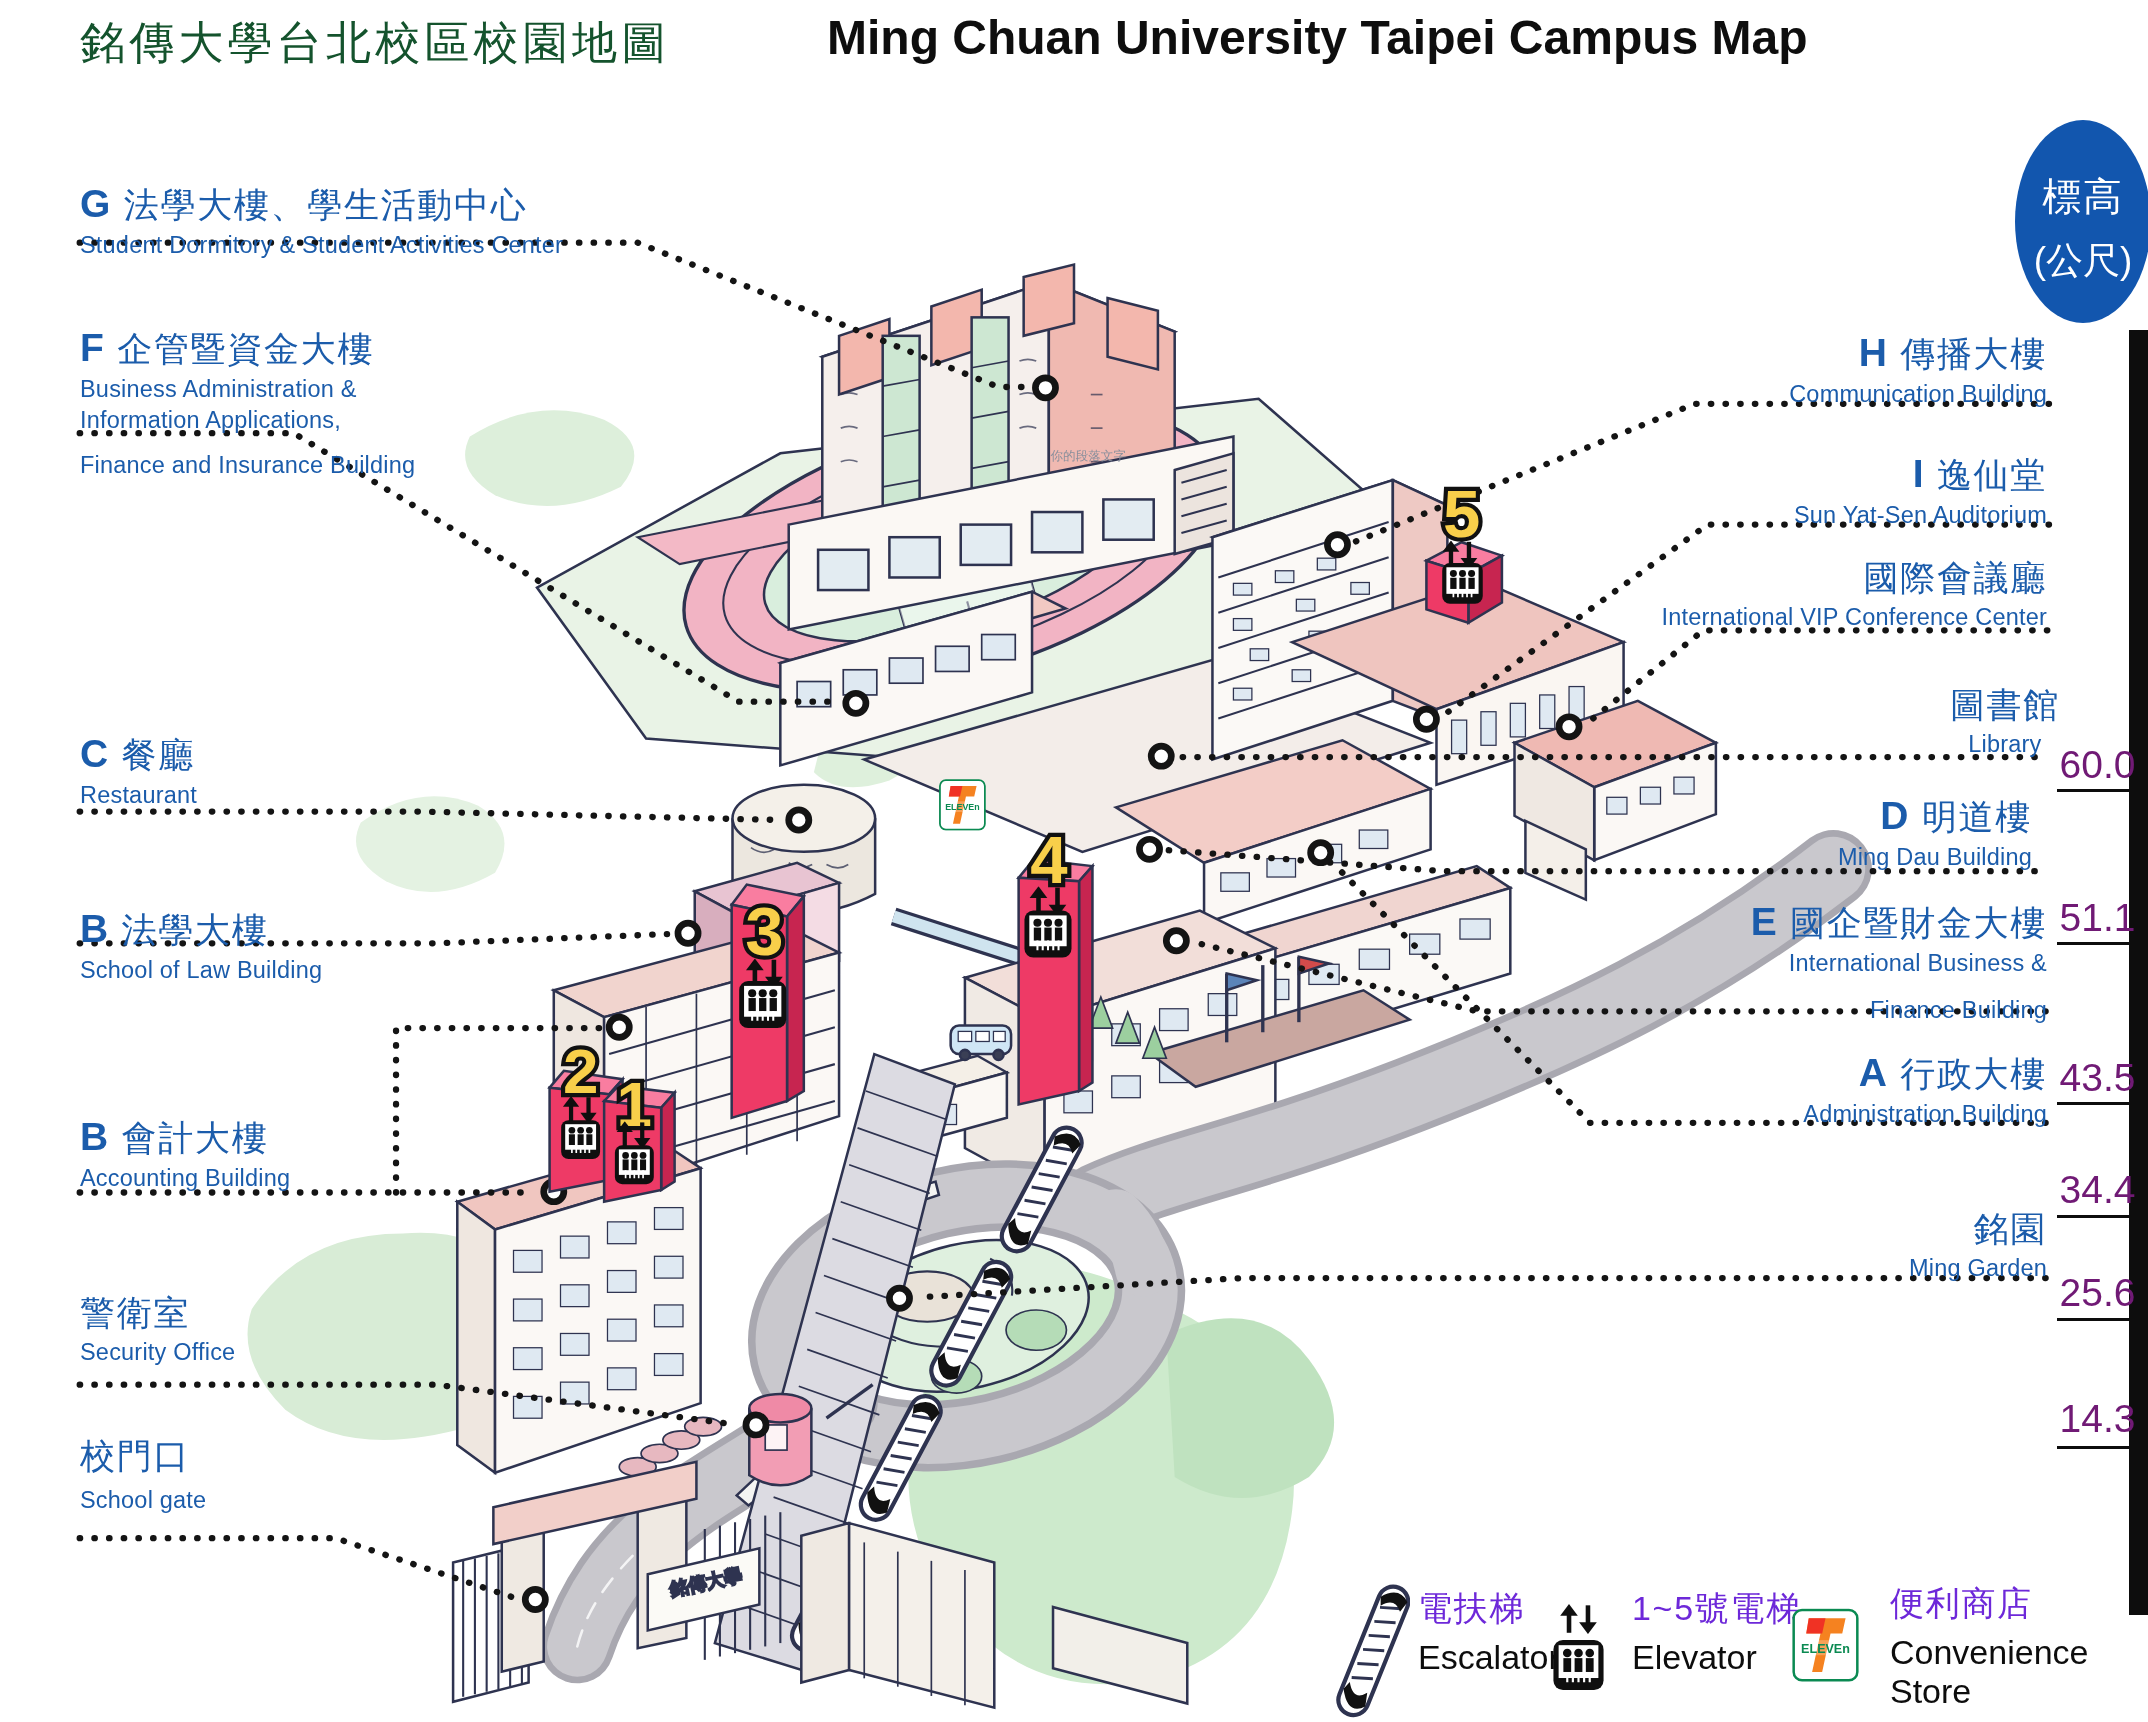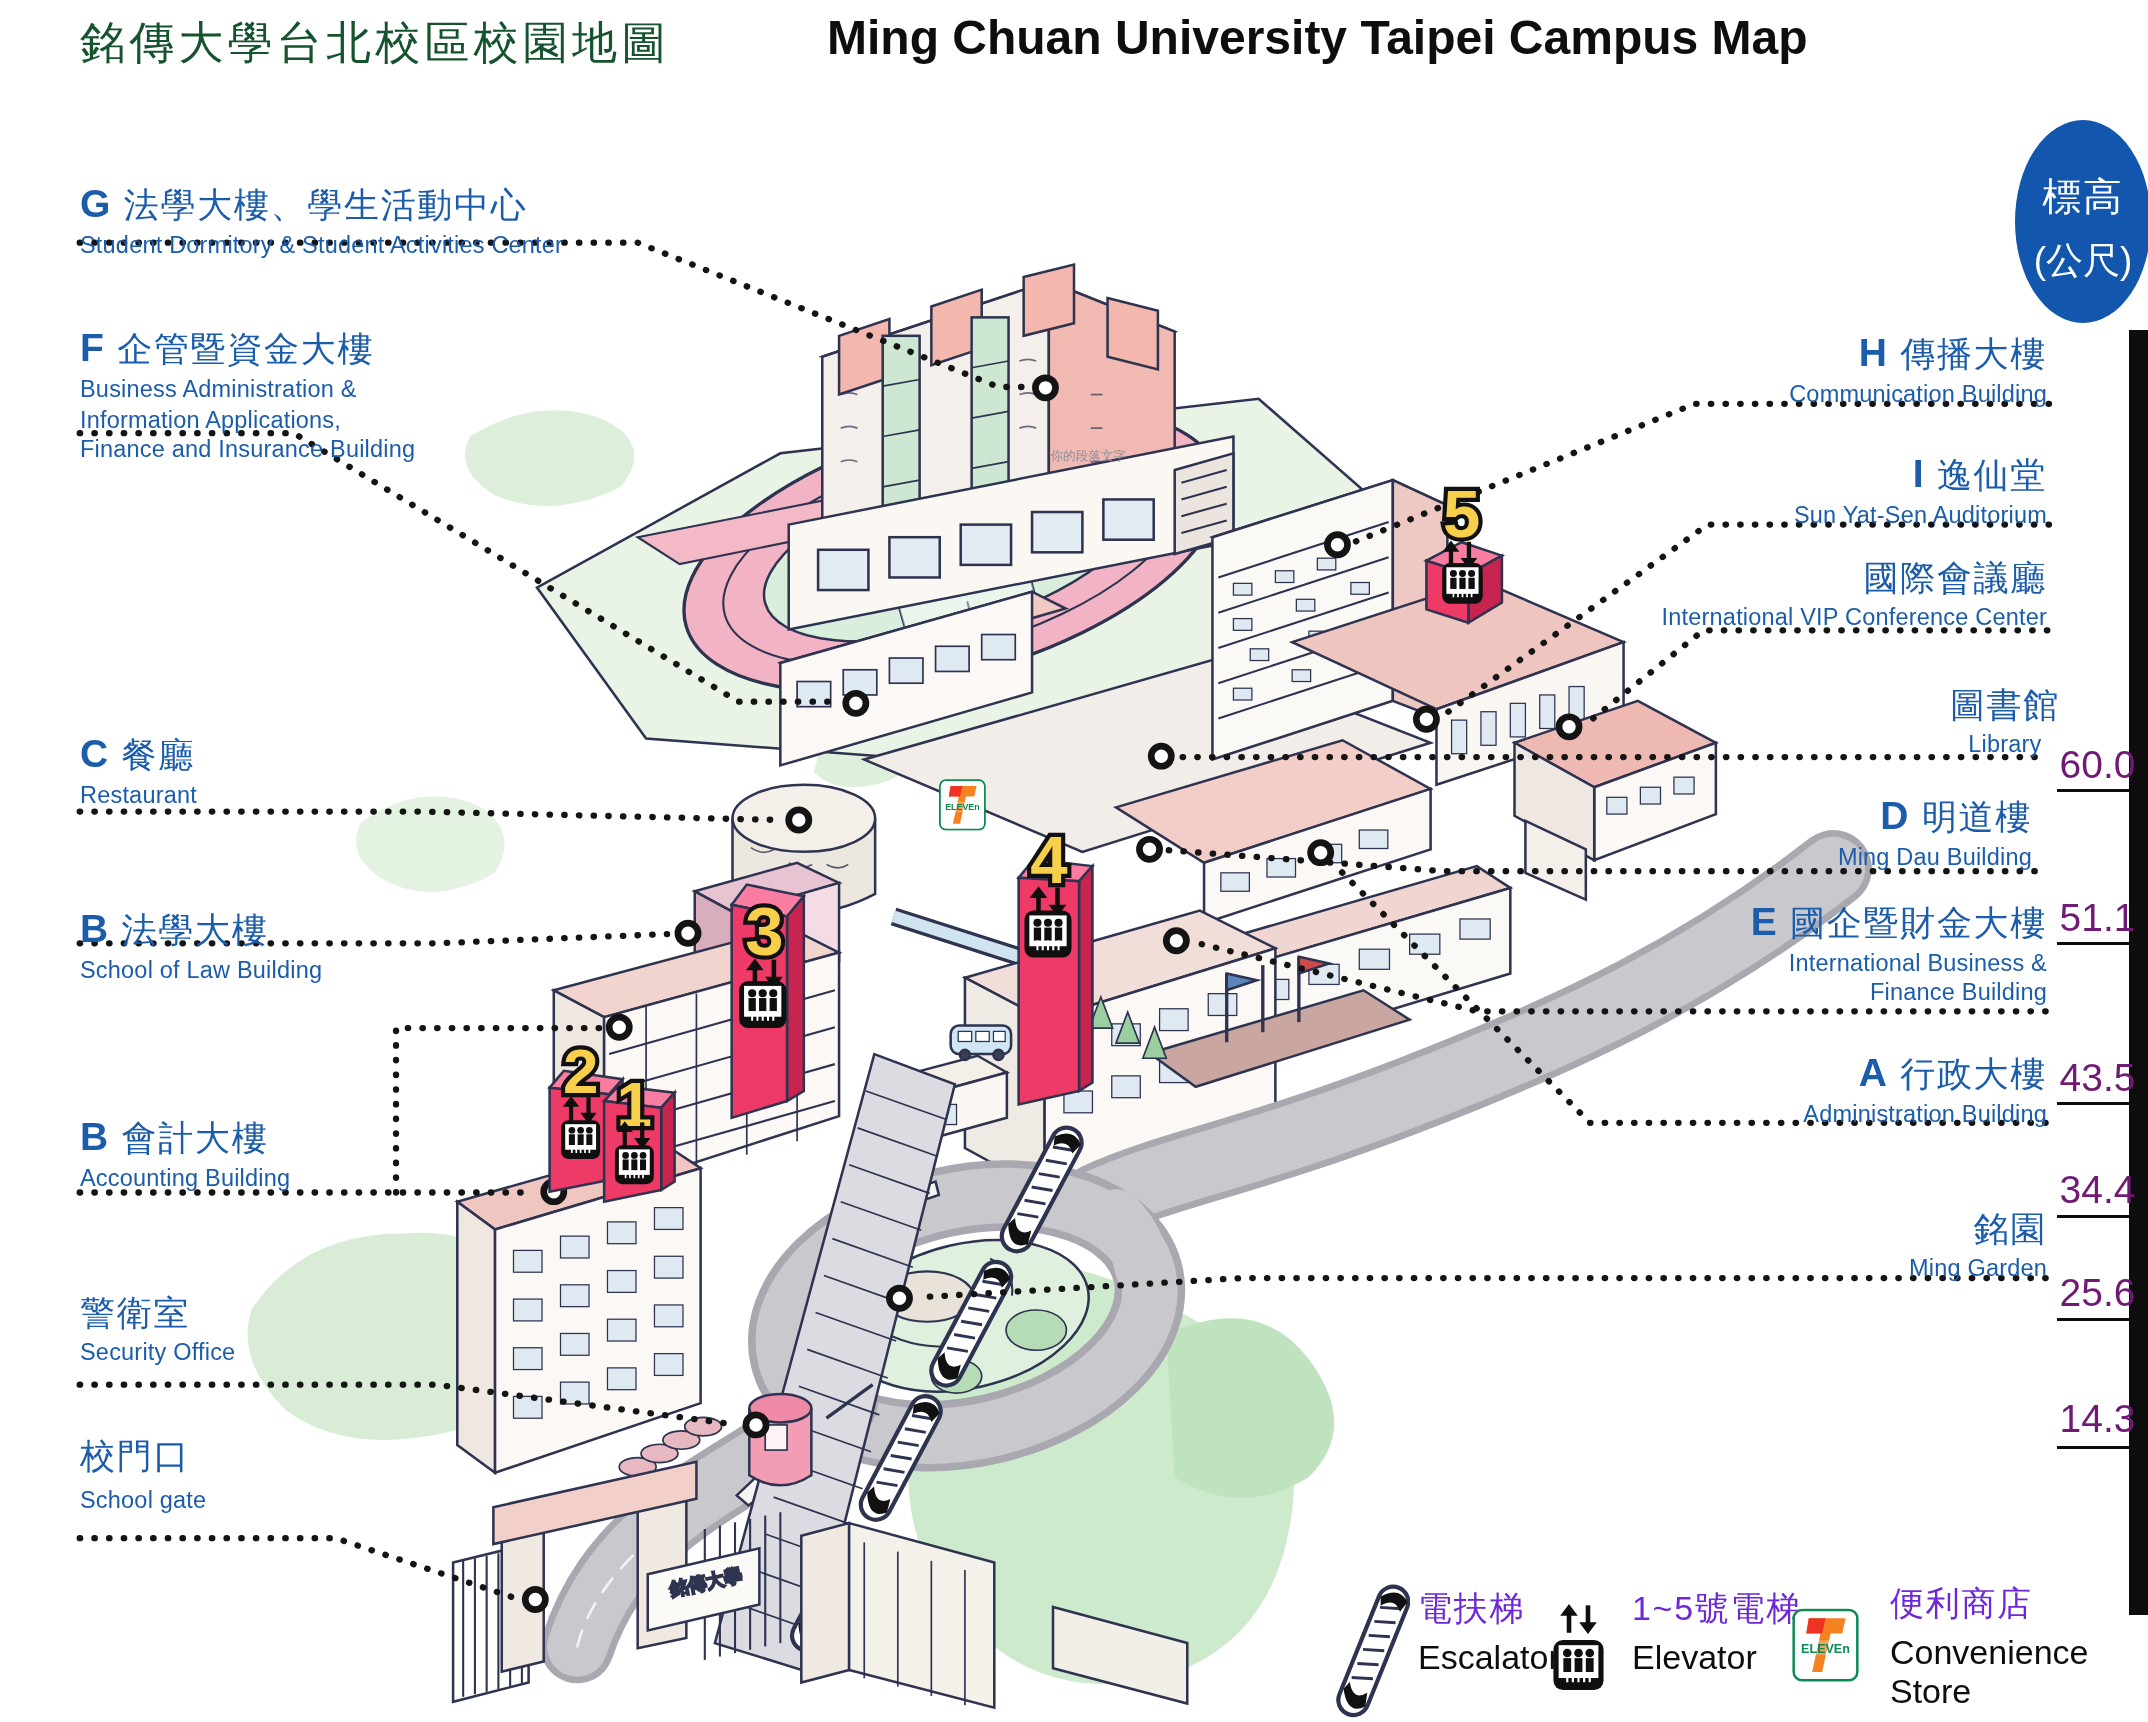--- a/index.html
+++ b/index.html
@@ -538,21 +538,21 @@
 <div class="abs title-en">Ming Chuan University Taipei Campus Map</div>
 
 <div class="abs lbl" style="left:80px;top:183px;">
   <div class="row1"><span class="blt">G</span><span class="zh">法學大樓、學生活動中心</span></div>
   <div class="en">Student Dormitory &amp; Student Activities Center</div>
 </div>
 <div class="abs lbl" style="left:80px;top:327px;">
   <div class="row1"><span class="blt">F</span><span class="zh">企管暨資金大樓</span></div>
   <div class="en">Business Administration &amp;</div>
   <div class="en" style="margin-top:1.7px;">Information Applications,</div>
-  <div class="en" style="margin-top:0;">Finance and Insurance Building</div>
+  <div class="en" style="margin-top:16px;">Finance and Insurance Building</div>
 </div>
 <div class="abs lbl" style="left:80px;top:733px;">
   <div class="row1"><span class="blt">C</span><span class="zh">餐廳</span></div>
   <div class="en">Restaurant</div>
 </div>
 <div class="abs lbl" style="left:80px;top:864px;margin-top:44px;">
   <div class="row1"><span class="blt">B</span><span class="zh">法學大樓</span></div>
   <div class="en">School of Law Building</div>
 </div>
 <div class="abs lbl" style="left:80px;top:1116px;">
@@ -584,21 +584,21 @@
   <div class="row1"><span class="zh">圖書館</span></div>
   <div class="en">Library</div>
 </div>
 <div class="abs lbl right" style="right:116px;top:795px;">
   <div class="row1"><span class="blt">D</span><span class="zh">明道樓</span></div>
   <div class="en">Ming Dau Building</div>
 </div>
 <div class="abs lbl right" style="right:101px;top:901px;">
   <div class="row1"><span class="blt">E</span><span class="zh">國企暨財金大樓</span></div>
   <div class="en">International Business &amp;</div>
-  <div class="en" style="margin-top:0;">Finance Building</div>
+  <div class="en" style="margin-top:18px;">Finance Building</div>
 </div>
 <div class="abs lbl right" style="right:101px;top:1052px;">
   <div class="row1"><span class="blt">A</span><span class="zh">行政大樓</span></div>
   <div class="en">Administration Building</div>
 </div>
 <div class="abs lbl right" style="right:101px;top:1210px;">
   <div class="row1"><span class="zh">銘園</span></div>
   <div class="en">Ming Garden</div>
 </div>
 

